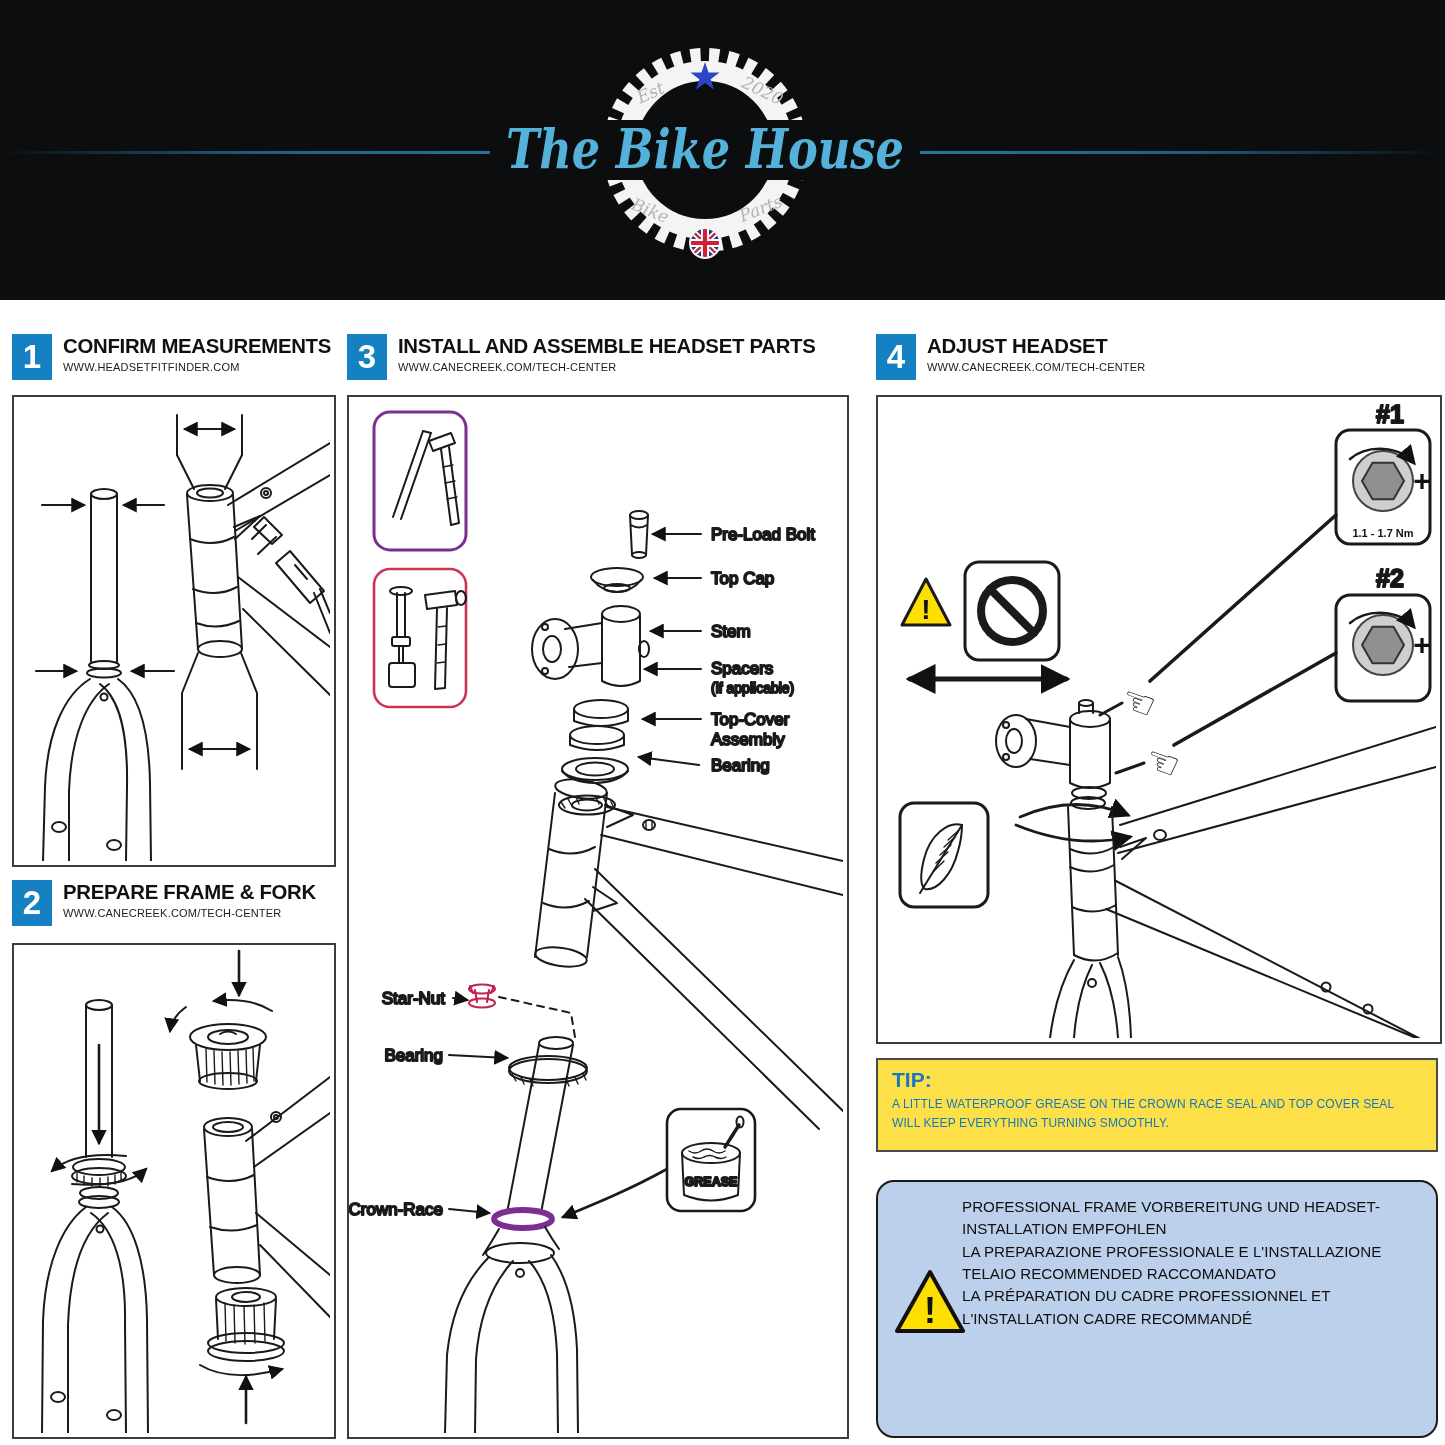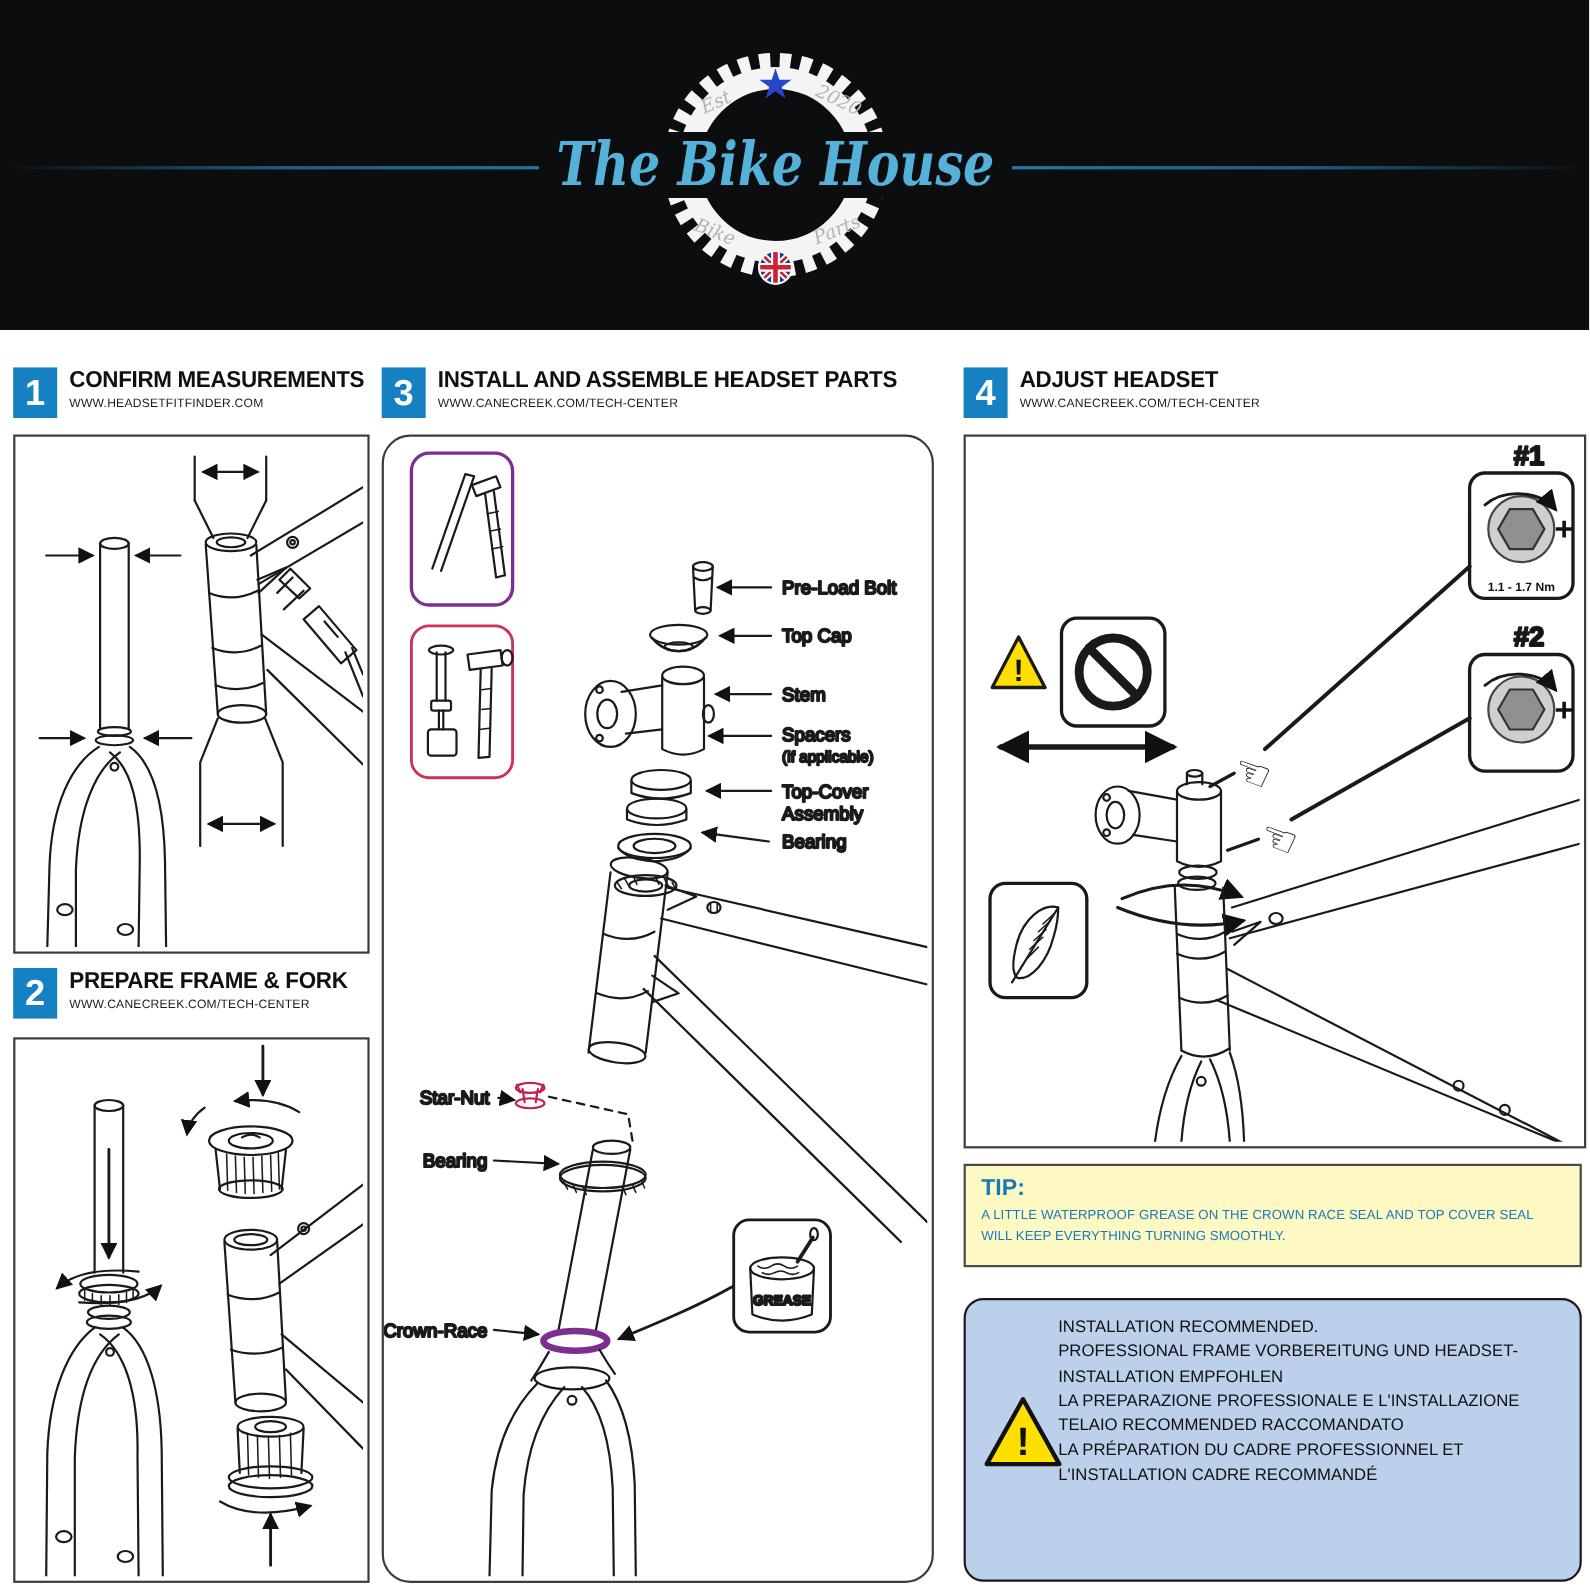--- a/index.html
+++ b/index.html
@@ -18,21 +18,21 @@
      transform-origin:left center;transform:scaleX(0.97);}
   .u{font-size:11px;color:#1c1c1c;letter-spacing:.2px;margin-top:3px;}
   
   .dbox{position:absolute;border:2px solid #3c3c3c;background:#fff;}
   .dbox svg{display:block;}
   .ln{stroke:#1a1a1a;fill:none;stroke-width:2;stroke-linecap:round;stroke-linejoin:round;}
   .lnthin{stroke:#1a1a1a;fill:none;stroke-width:1.4;}
   .bluetxt{fill:#1878be;font-family:"Liberation Sans",sans-serif;font-size:17px;}
   .bluetxt-sm{fill:#1878be;font-family:"Liberation Sans",sans-serif;font-size:14px;}
   
-  .tipbox{position:absolute;border:2px solid #4a4a4a;background:#fef9c3;padding:8px 14px;box-sizing:border-box;}
+  .tipbox{position:absolute;border:2px solid #4a4a4a;background:#fde047;padding:8px 14px;box-sizing:border-box;}
   .tip-title{color:#1878be;font-size:21px;font-weight:bold;}
   .tip-line{color:#1878be;font-size:12px;margin-top:5px;letter-spacing:.1px;}
   .warnbox{position:absolute;background:#bcd0ec;border:2.5px solid #1a1a1a;border-radius:18px;box-sizing:border-box;}
   .warn-tri{position:absolute;left:16px;top:86px;}
   .warn-text{position:absolute;left:84px;top:14px;width:460px;color:#101010;font-size:15.2px;line-height:1.47;}
 </style>
 </head>
 <body>
 
 <div class="page">
@@ -228,21 +228,21 @@
           <path class="lnthin" d="M211,358 L212,396 M220,360 L221,398 M230,361 L231,399 M240,360 L241,398 M250,358 L251,396"></path>
           <ellipse cx="232" cy="398" rx="38" ry="10"></ellipse>
           <ellipse cx="232" cy="406" rx="38" ry="10"></ellipse>
           <path d="M186,420 Q216,438 268,424" marker-end="url(#ah)"></path>
           <path d="M232,478 L232,432" marker-end="url(#ahb)" stroke-width="2.6"></path>
         </g>
       </g>
     </svg>
   </div>
 
-  <div class="dbox" style="left:347px;top:395px;width:498px;height:1040px;border-radius:26px;">
+  <div class="dbox" style="left:347px;top:395px;width:498px;height:1040px;">
     <svg width="494" height="1036" viewBox="0 0 494 1036">
       <g class="ln">
 
         <g>
           <rect x="25" y="15" width="92" height="138" rx="16" stroke="#7c2f90" stroke-width="3"></rect>
           <path d="M44,120 L74,34 M52,122 L82,36 M74,34 L82,36"></path>
           <path d="M80,44 L102,36 L106,46 L84,54 Z"></path>
           <path d="M92,52 L102,128 M100,50 L110,126 M102,128 L110,126"></path>
           <path class="lnthin" d="M94,70 L104,68 M96,86 L106,84 M98,102 L108,100"></path>
         </g>
@@ -463,21 +463,20 @@
     <div class="tip-line">A LITTLE WATERPROOF GREASE ON THE CROWN RACE SEAL AND TOP COVER SEAL</div>
     <div class="tip-line">WILL KEEP EVERYTHING TURNING SMOOTHLY.</div>
   </div>
 
   <div class="warnbox" style="left:876px;top:1180px;width:562px;height:258px;">
     <svg class="warn-tri" width="72" height="68" viewBox="0 0 72 68">
       <path d="M36,4 L69,63 L3,63 Z" fill="#ffdf00" stroke="#111" stroke-width="4" stroke-linejoin="round"></path>
       <text x="36" y="55" text-anchor="middle" fill="#111" font-size="36" font-weight="bold" font-family="Liberation Sans, sans-serif">!</text>
     </svg>
     <div class="warn-text">
-      <div class="warn-line">INSTALLATION RECOMMENDED.</div>
       <div class="warn-line">PROFESSIONAL FRAME VORBEREITUNG UND HEADSET-</div>
       <div class="warn-line">INSTALLATION EMPFOHLEN</div>
       <div class="warn-line">LA PREPARAZIONE PROFESSIONALE E L'INSTALLAZIONE</div>
       <div class="warn-line">TELAIO RECOMMENDED RACCOMANDATO</div>
       <div class="warn-line">LA PRÉPARATION DU CADRE PROFESSIONNEL ET</div>
       <div class="warn-line">L'INSTALLATION CADRE RECOMMANDÉ</div>
     </div>
   </div>
 
 </div>

